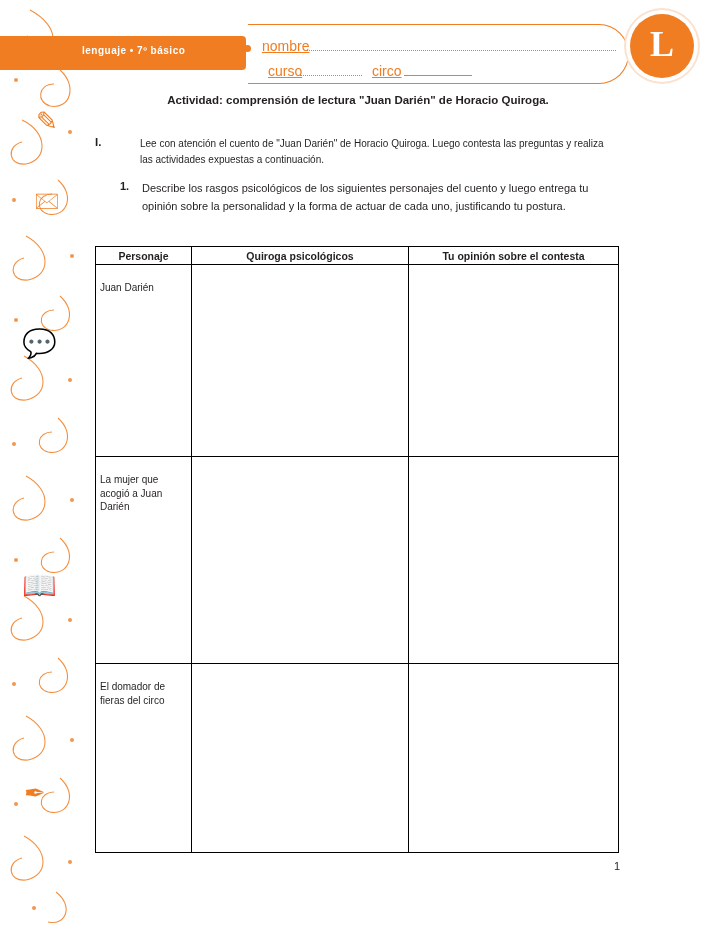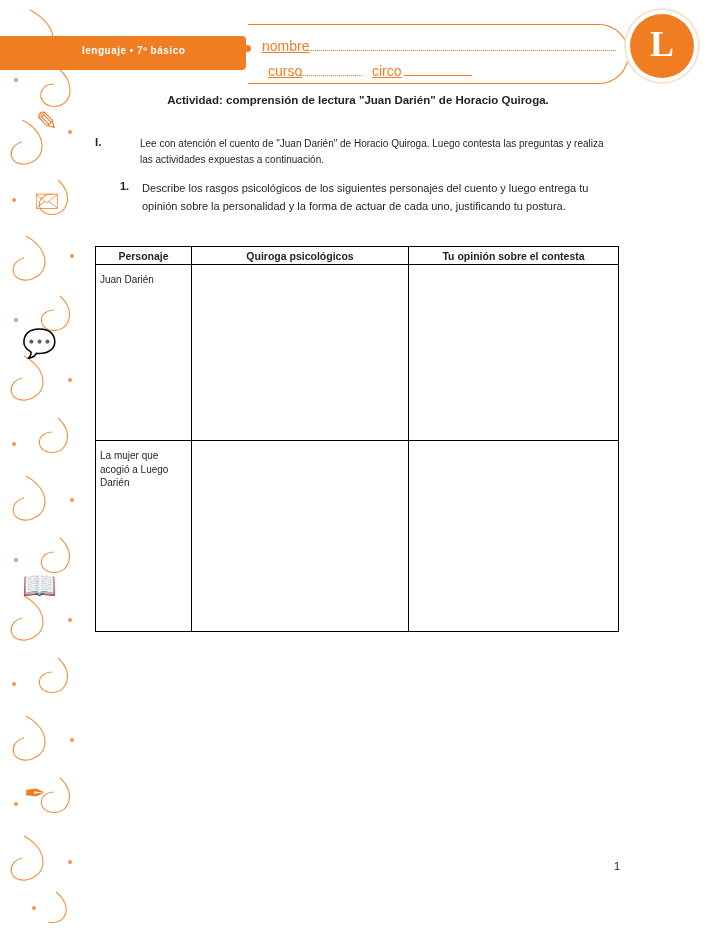--- a/index.html
+++ b/index.html
@@ -157,21 +157,21 @@
     font-size: 10.5px;
     font-weight: bold;
     height: 15px;
     padding: 1px 2px;
     text-align: center;
   }
   table.answers td {
     border: 1px solid #000000;
     vertical-align: top;
     font-size: 10px;
-    padding: 8px 4px;
+    padding: 16px 4px;
     line-height: 1.35;
   }
   .col-a { width: 96px; }
   .col-b { width: 217px; }
   .col-c { width: 210px; }
   .row1 td { height: 159px; }
   .row2 td { height: 174px; }
   .row3 td { height: 156px; }
 
   .page-number {
@@ -269,20 +269,25 @@
       <th>Tu opinión sobre el contesta</th>
     </tr>
   </thead>
   <tbody>
     <tr class="row1">
       <td>Juan Darién</td>
       <td></td>
       <td></td>
     </tr>
     <tr class="row2">
-      <td>La mujer que acogió a Luego Darién</td>
+      <td>La mujer que acogió a Juan Darién</td>
+      <td></td>
+      <td></td>
+    </tr>
+    <tr class="row3">
+      <td>El domador de fieras del circo</td>
       <td></td>
       <td></td>
     </tr>
   </tbody>
 </table>
 
 <div class="page-number">1</div>
 
 </body></html>

